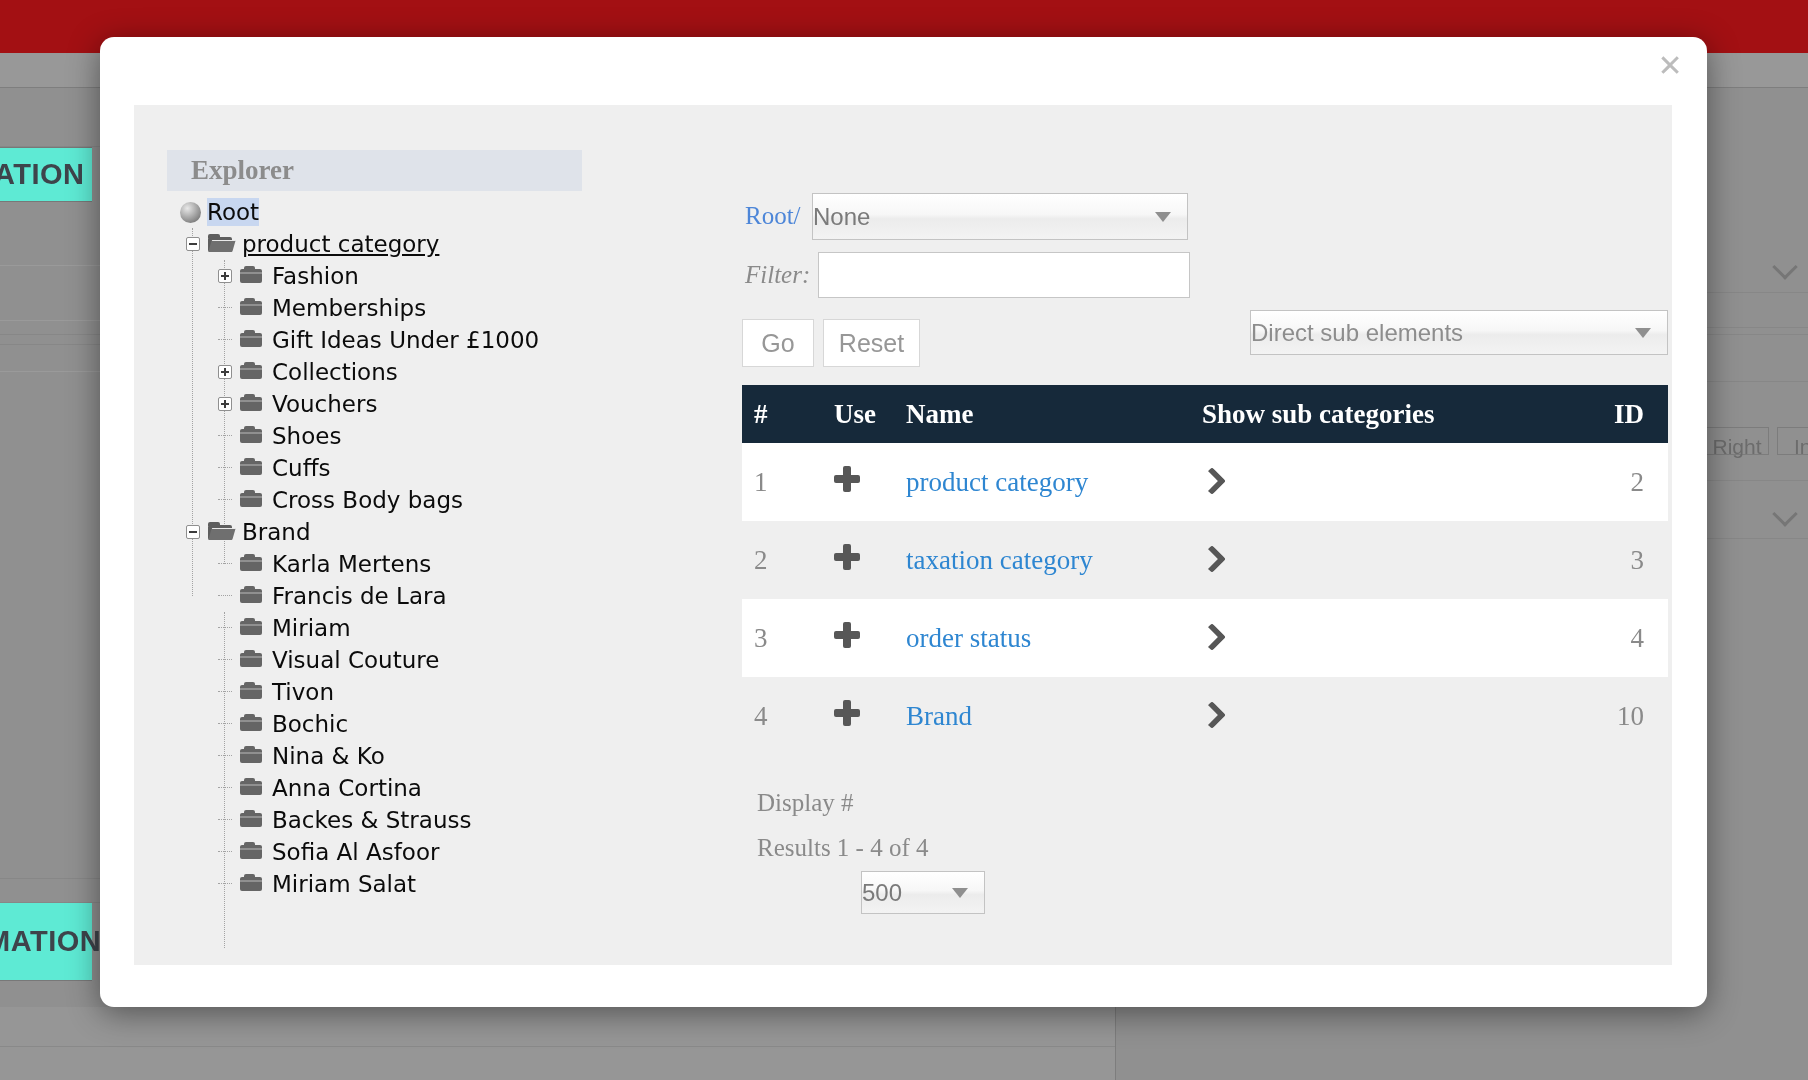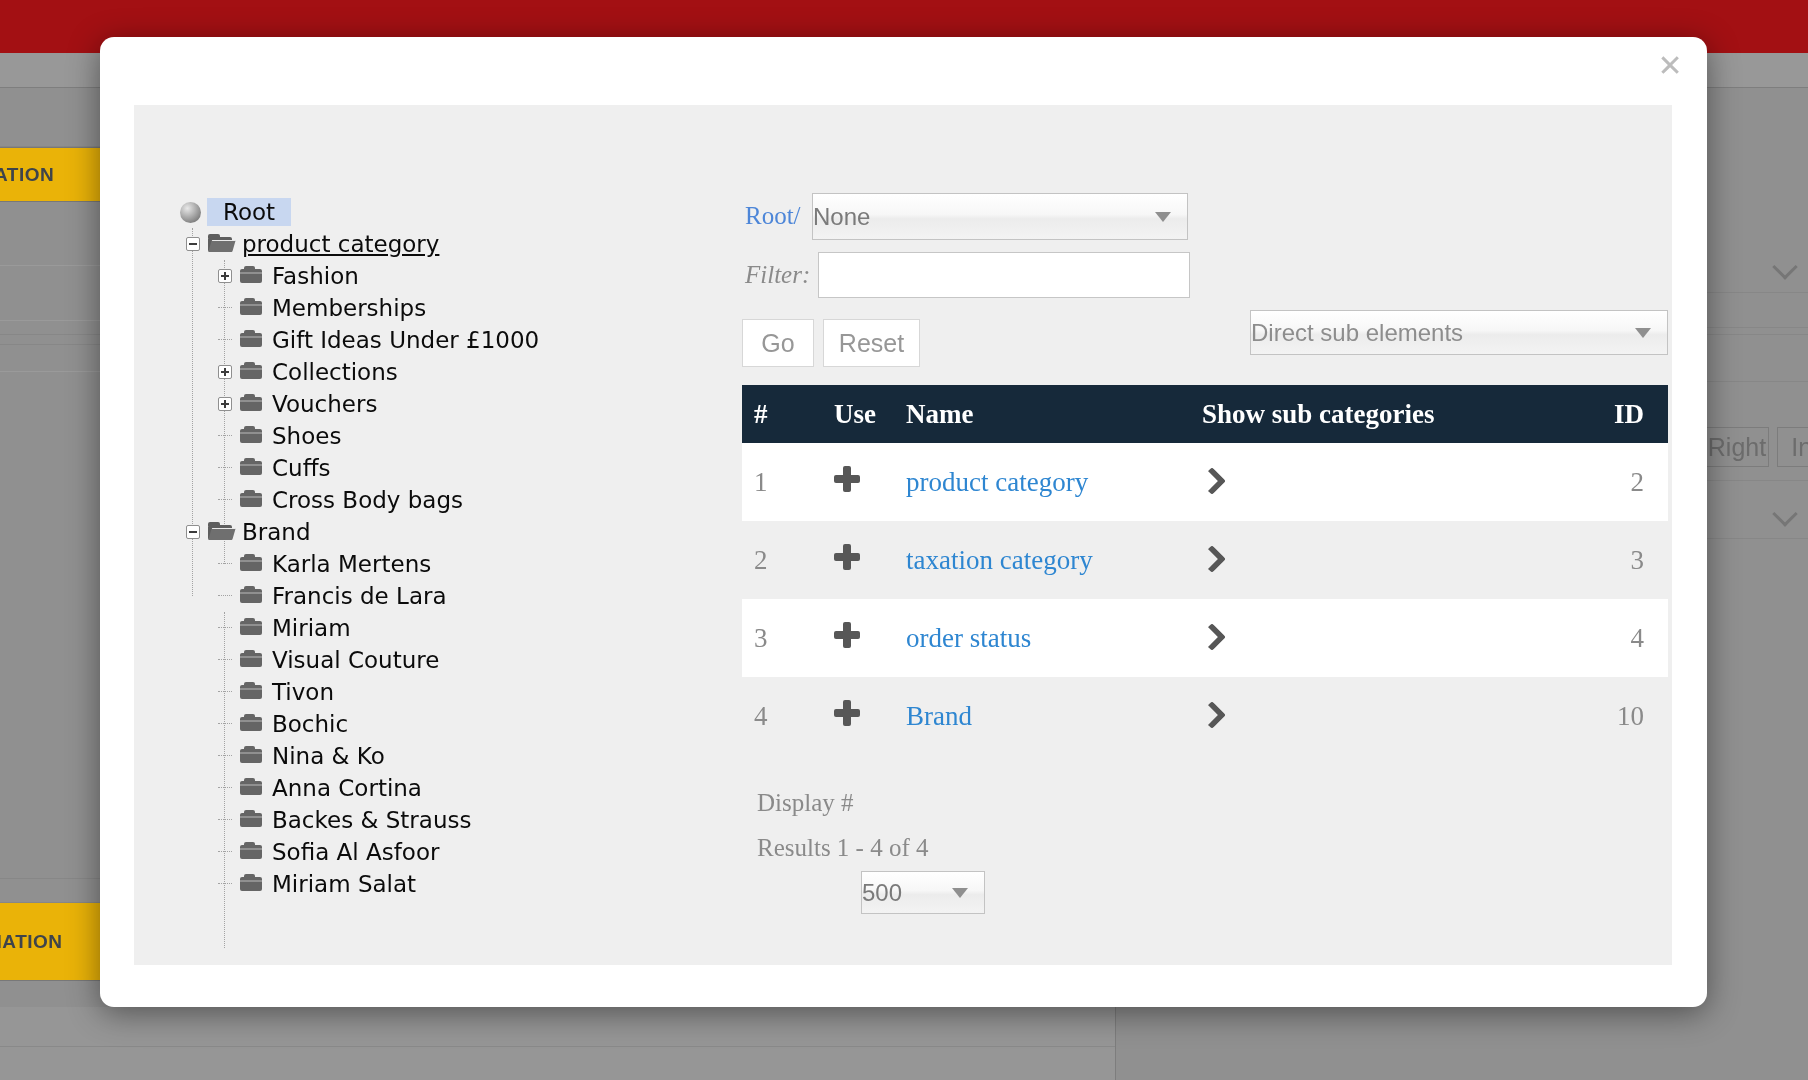--- a/index.html
+++ b/index.html
@@ -7,22 +7,22 @@
     width:1808px; height:1080px; position:relative; overflow:hidden;
     background:#909090; font-family:"Liberation Sans", sans-serif;
   }
   .abs { position:absolute; }
 
   
   .red-bar { left:0; top:0; width:1808px; height:53px; background:#a31013; }
   .bg-band-top { left:0; top:53px; width:1808px; height:34px; background:#989898; border-bottom:1px solid #7e7e7e; }
   .bg-line { background:#7f7f7f; opacity:.55; height:1px; }
   .bg-line-light { background:#a2a2a2; opacity:.6; height:1px; }
-  .bg-sec-band { left:0; width:100px; background:#eab308; border-top:1px solid #787878; border-bottom:1px solid #787878; color:#3e444b; font-weight:bold; font-size:19px; letter-spacing:.5px; display:flex; align-items:center; }
-  .bg-btn { border:1px solid #7c7c7c; color:#6c6c6c; font-size:25px; height:40px; line-height:38px; text-align:center; box-sizing:border-box; }
+  .bg-sec-band { left:0; width:92px; background:#5eead4; border-top:1px solid #787878; border-bottom:1px solid #787878; color:#3e444b; font-weight:bold; font-size:29px; letter-spacing:.5px; display:flex; align-items:center; }
+  .bg-btn { border:1px solid #7c7c7c; color:#6c6c6c; font-size:21px; height:28px; line-height:38px; text-align:center; box-sizing:border-box; }
   .bg-chev { width:15px; height:15px; border-right:3px solid #767676; border-bottom:3px solid #767676; transform:rotate(45deg); }
   .bg-bottom-left { left:0; top:1007px; width:1115px; height:73px; background:#969696; }
   .bg-bottom-divider { left:1115px; top:1007px; width:1px; height:73px; background:#7d7d7d; }
 
   
   .modal { left:100px; top:37px; width:1607px; height:970px; background:#ffffff; border-radius:14px; box-shadow:0 6px 32px rgba(0,0,0,.45); }
   .close-btn { right:16px; top:8px; width:42px; height:42px; text-align:center; line-height:42px; font-size:30px; font-weight:bold; color:#bcbcbc; cursor:pointer; font-family:"DejaVu Sans", sans-serif; }
   .panel { left:34px; top:68px; width:1538px; height:860px; background:#efefef; overflow:hidden; }
 
   
@@ -30,21 +30,21 @@
   .tree { left:44px; top:91px; width:530px; }
   .guide { position:absolute; width:0; border-left:1px dotted #a3a3a3; z-index:0; }
   .g1 { left:14px; top:32px; height:368px; }
   .g2 { left:46px; top:64px; height:304px; }
   .g3 { left:46px; top:416px; height:336px; }
   .titem { display:flex; align-items:center; height:32px; position:relative; z-index:1; white-space:nowrap; }
   .lvl0 { padding-left:2px; }
   .lvl1 { padding-left:8px; }
   .lvl2 { padding-left:40px; }
   .tlabel { font-family:"DejaVu Sans", sans-serif; font-size:23px; color:#0b0b0b; cursor:pointer; }
-  .root-hl { background:#c8d7f0; padding:1px 16px; }
+  .root-hl { background:#c8d7f0; padding:1px 0; }
   .u { text-decoration:underline; }
   .globe { width:21px; height:21px; border-radius:50%; margin-right:6px; background:radial-gradient(circle at 35% 30%, #e8e8e8 0%, #b4b4b4 38%, #7d7d7d 78%, #696969 100%); }
   .exp { width:14px; height:14px; box-sizing:border-box; border:1px solid #8f8f8f; background:#fff; border-radius:2px; position:relative; margin-right:8px; cursor:pointer; flex:none; }
   .exp::before { content:''; position:absolute; left:2px; right:2px; top:50%; height:2px; margin-top:-1px; background:#3c3c3c; }
   .exp.plus::after { content:''; position:absolute; top:2px; bottom:2px; left:50%; width:2px; margin-left:-1px; background:#3c3c3c; }
   .connector { width:14px; height:1px; border-top:1px dotted #a3a3a3; margin-right:8px; flex:none; }
   .ficon { flex:none; margin-right:10px; position:relative; }
   .ficon.closed { width:22px; height:14px; background:#656565; border-radius:2px; }
   .ficon.closed::before { content:''; position:absolute; top:-3px; left:4px; width:11px; height:4px; background:#656565; border-radius:2px 2px 0 0; }
   .ficon.closed::after { content:''; position:absolute; top:3px; left:0; width:100%; height:2px; background:#909090; }
@@ -111,20 +111,21 @@
 <div class="abs bg-bottom-left">
   <div class="abs bg-line" style="left:0;top:39px;width:1115px;"></div>
 </div>
 <div class="abs bg-bottom-divider"></div>
 
 <div class="abs modal">
   <div class="abs close-btn">✕</div>
 
   <div class="abs panel">
 
+    <div class="abs explorer-title">Explorer</div>
 
     <div class="abs tree">
       <div class="guide g1"></div>
       <div class="guide g2"></div>
       <div class="guide g3"></div>
 
       <div class="titem lvl0">
         <span class="globe"></span>
         <span class="tlabel root-hl">Root</span>
       </div>

